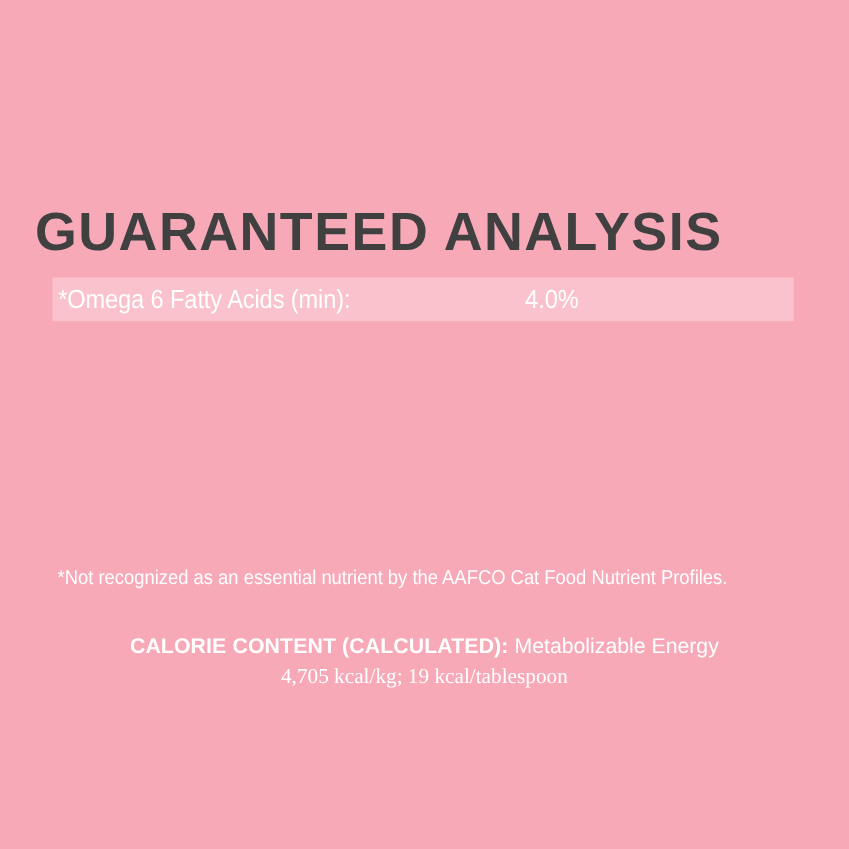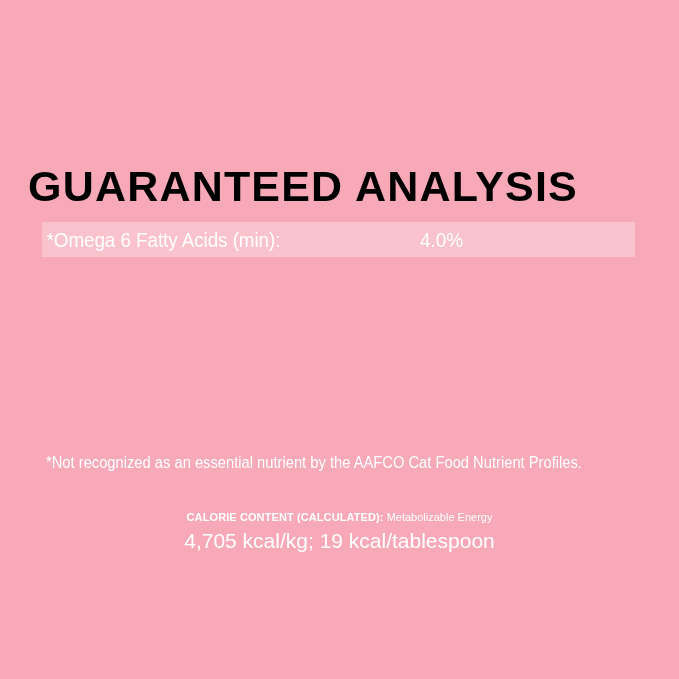--- a/index.html
+++ b/index.html
@@ -20,21 +20,21 @@
     background: #f7a9b8;
   }
 
   
   #title {
     position: absolute;
     left: 0;
     top: 163px;
     width: 606px;
     text-align: center;
-    color: #000000;
+    color: #404040;
     font-family: "Liberation Sans", sans-serif;
     font-weight: bold;
     font-size: 43px;
     letter-spacing: 1.2px;
     line-height: 46px;
     white-space: nowrap;
   }
 
   
   #analysis-table {
@@ -95,35 +95,35 @@
   #calorie-block {
     position: absolute;
     left: 0;
     top: 505px;
     width: 679px;
     text-align: center;
     color: #ffffff;
   }
   #calorie-line-1 {
     font-family: "Liberation Sans Narrow", "Liberation Sans", sans-serif;
-    font-size: 11px;
+    font-size: 17px;
     line-height: 24px;
     white-space: nowrap;
     text-align: center;
   }
   #calorie-label {
     font-weight: bold;
     letter-spacing: 0.1px;
   }
   #calorie-energy {
     font-weight: normal;
   }
   #calorie-line-2 {
-    font-family: Liberation Sans, sans-serif;
-    font-size: 21px;
+    font-family: Liberation Serif, serif;
+    font-size: 17px;
     line-height: 24px;
     white-space: nowrap;
     font-weight: normal;
   }
 </style>
 </head>
 <body>
 
 <div id="panel">
 

